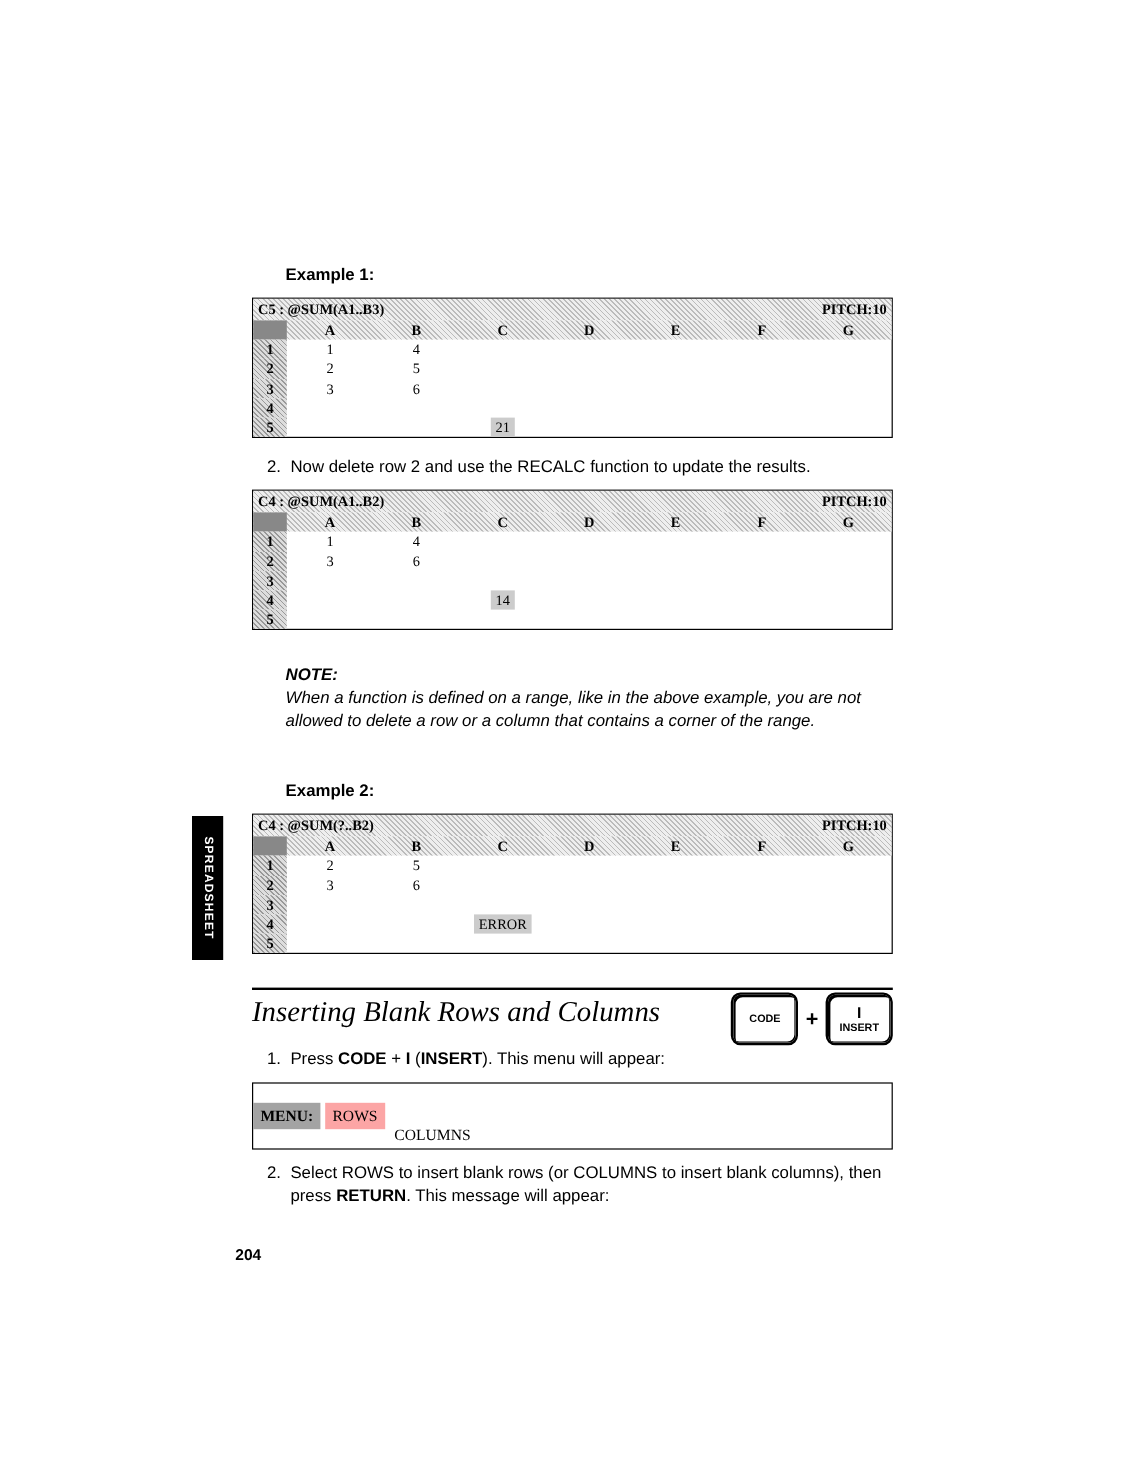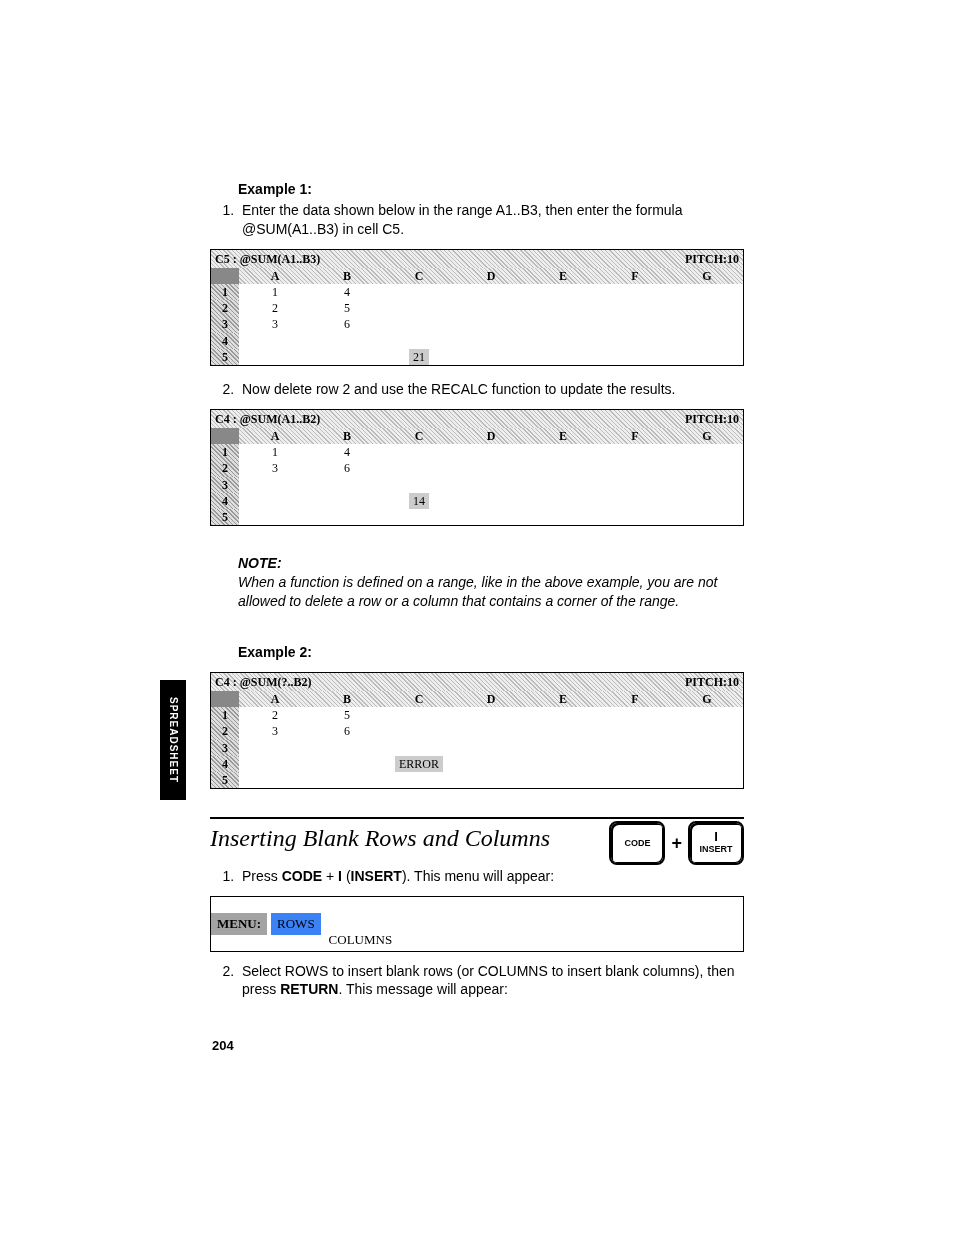--- a/index.html
+++ b/index.html
@@ -28,21 +28,21 @@
     background: #000;
     color: #fff;
     font-size: 10px;
     font-weight: bold;
     display: flex;
     align-items: center;
     justify-content: center;
     writing-mode: vertical-rl;
     letter-spacing: 1px;
   }
-  .ex-heading { font-weight: bold; margin-left: 28px; }
+  .ex-heading { font-weight: bold; margin-left: 28px; margin-top: 39px; }
   ol.steps { margin: 2px 0 10px 0; padding-left: 28px; }
   ol.steps > li { margin-bottom: 4px; padding-left: 4px; }
   .note-head { font-weight: bold; font-style: italic; margin-top: 28px; margin-left: 28px; }
   .note-body { font-style: italic; margin-left: 28px; margin-bottom: 32px; }
 
   
   .sheet {
     border: 1.5px solid #000;
     margin: 10px 0 14px 0;
     font-family: Liberation Serif, serif;
@@ -93,35 +93,32 @@
     font-size:9px; font-weight:bold; padding:2px 6px;
     box-shadow: 2px 2px 0 #000 inset, -1px -1px 0 #000 inset;
   }
   .keycap .big { font-size:13px; line-height:1; }
   .plus { font-size:18px; font-weight:bold; }
   .menu-box {
     border:1.5px solid #000; margin:6px 0 10px 0; display:flex; align-items:center;
     font-family:"Times New Roman",serif; font-size:13px;
   }
   .menu-box .ml { background:#a3a3a3; padding:2px 6px; font-weight:bold; }
-  .menu-box .sel { background:#3b82f6; padding:2px 6px; margin-left:4px; }
+  .menu-box .sel { background:#fca5a5; padding:2px 6px; margin-left:4px; }
   .menu-box .opt { padding:2px 8px;margin-top:32px; }
-  .pagenum { position:absolute; left:212px; bottom:180px; font-weight:bold; font-size:13px;}
+  .pagenum { position:absolute; left:196px; bottom:180px; font-weight:bold; font-size:13px;}
 </style>
 </head>
 <body>
 
 <div class="page">
 
   <div class="side-tab">SPREADSHEET</div>
 
   <div class="ex-heading">Example 1:</div>
-  <ol class="steps">
-    <li>Enter the data shown below in the range A1..B3, then enter the formula @SUM(A1..B3) in cell C5.</li>
-  </ol>
 
   <div class="sheet">
     <div class="bar">
       <span>C5 : @SUM(A1..B3)</span>
       <span>PITCH:10</span>
     </div>
     <div class="cols">
       <div></div>
       <div>A</div>
       <div>B</div>

